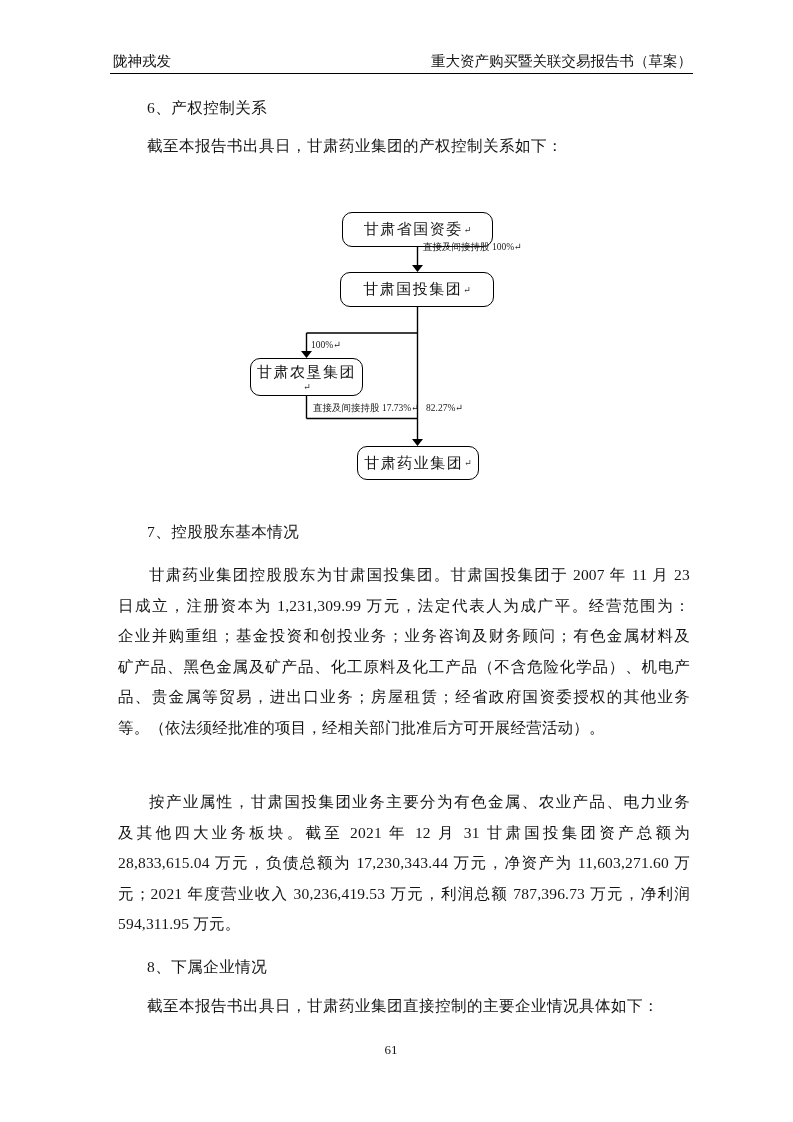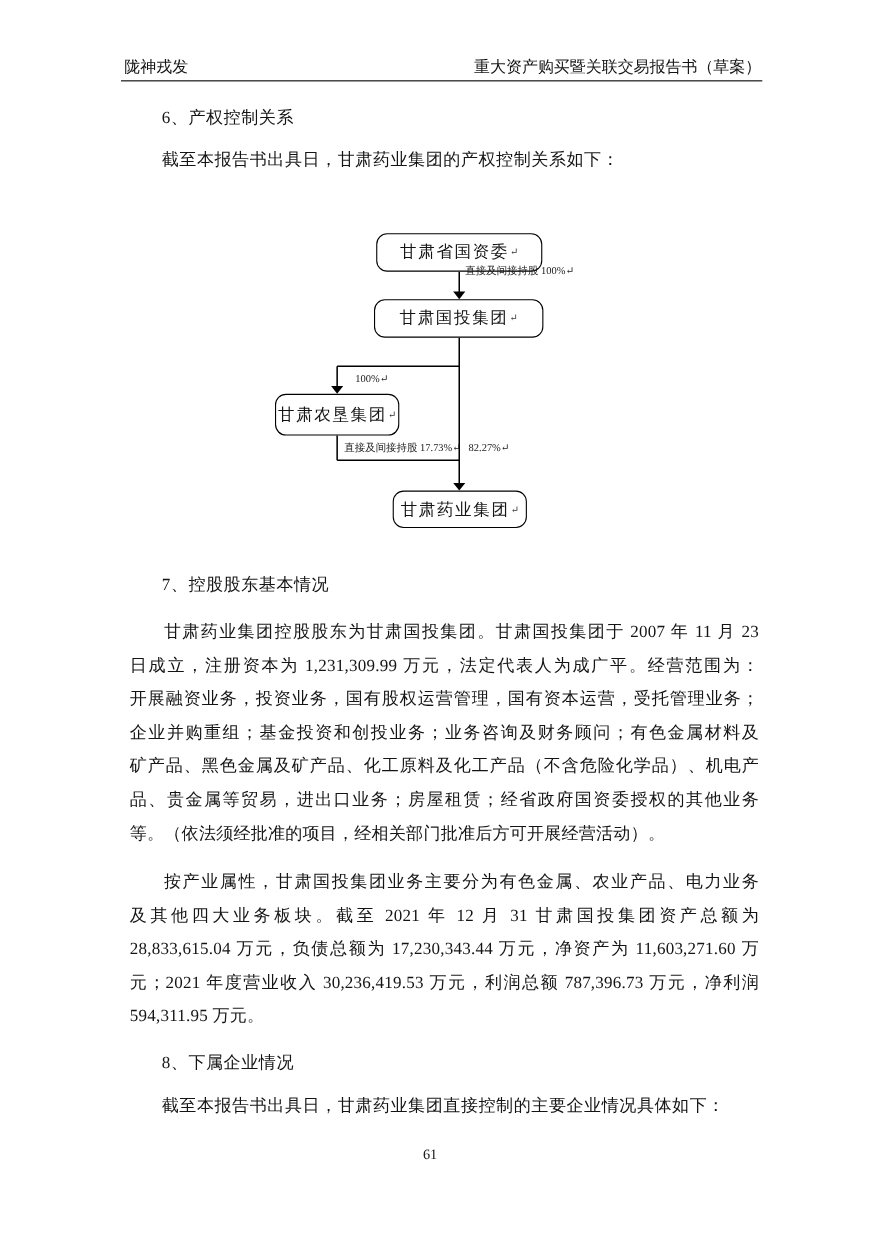--- a/index.html
+++ b/index.html
@@ -25,24 +25,24 @@
   .node {
     position:absolute; box-sizing:border-box; background:#fff;
     border:1.7px solid #000; border-radius:10px;
     display:flex; align-items:center; justify-content:center;
     font-size:15px; letter-spacing:1.5px;
   }
   .node .pil { font-size:9px; letter-spacing:0; margin-left:1px; color:#333; }
   .edge-label { position:absolute; font-size:9.5px; line-height:11px; color:#1a1a1a; white-space:nowrap; letter-spacing:0; }
   .n-gov     { left:342px; top:7px;   width:151px; height:35px; }
   .n-guotou  { left:340px; top:67px;  width:154px; height:35px; }
-  .n-nongken { left:250px; top:153px; width:113px; height:38px; }
+  .n-nongken { left:250px; top:153px; width:113px; height:38px;flex-direction:column; }
   .n-yaoye   { left:357px; top:241px; width:122px; height:34px; }
   .e-gov-guotou     { left:423px; top:37px;  }
-  .e-guotou-nongken { left:311px; top:135px;margin-left:12px; }
+  .e-guotou-nongken { left:311px; top:135px; }
   .e-nongken-yaoye  { left:313px; top:198px; }
   .e-guotou-yaoye   { left:426px; top:198px; }
   
   .page-num { position:absolute; left:0; top:1042px; width:782px; text-align:center; font-size:13px; }
 </style>
 </head>
 <body>
 
 <div class="page">
 
@@ -91,21 +91,20 @@
     <div class="edge-label e-guotou-nongken">100%↵</div>
     <div class="edge-label e-nongken-yaoye">直接及间接持股 17.73%↵</div>
     <div class="edge-label e-guotou-yaoye">82.27%↵</div>
   </div>
 
   <div class="heading" style="top:523px">7、控股股东基本情况</div>
 
   <div class="para" style="top:560px">
     <div class="ln ind">甘肃药业集团控股股东为甘肃国投集团。甘肃国投集团于 2007 年 11 月 23</div>
     <div class="ln">日成立，注册资本为 1,231,309.99 万元，法定代表人为成广平。经营范围为：</div>
-    <div class="ln">开展融资业务，投资业务，国有股权运营管理，国有资本运营，受托管理业务；</div>
     <div class="ln">企业并购重组；基金投资和创投业务；业务咨询及财务顾问；有色金属材料及</div>
     <div class="ln">矿产品、黑色金属及矿产品、化工原料及化工产品（不含危险化学品）、机电产</div>
     <div class="ln">品、贵金属等贸易，进出口业务；房屋租赁；经省政府国资委授权的其他业务</div>
     <div class="ln last">等。（依法须经批准的项目，经相关部门批准后方可开展经营活动）。</div>
   </div>
 
   <div class="para" style="top:787px">
     <div class="ln ind">按产业属性，甘肃国投集团业务主要分为有色金属、农业产品、电力业务</div>
     <div class="ln">及其他四大业务板块。截至 2021 年 12 月 31 甘肃国投集团资产总额为</div>
     <div class="ln">28,833,615.04 万元，负债总额为 17,230,343.44 万元，净资产为 11,603,271.60 万</div>

